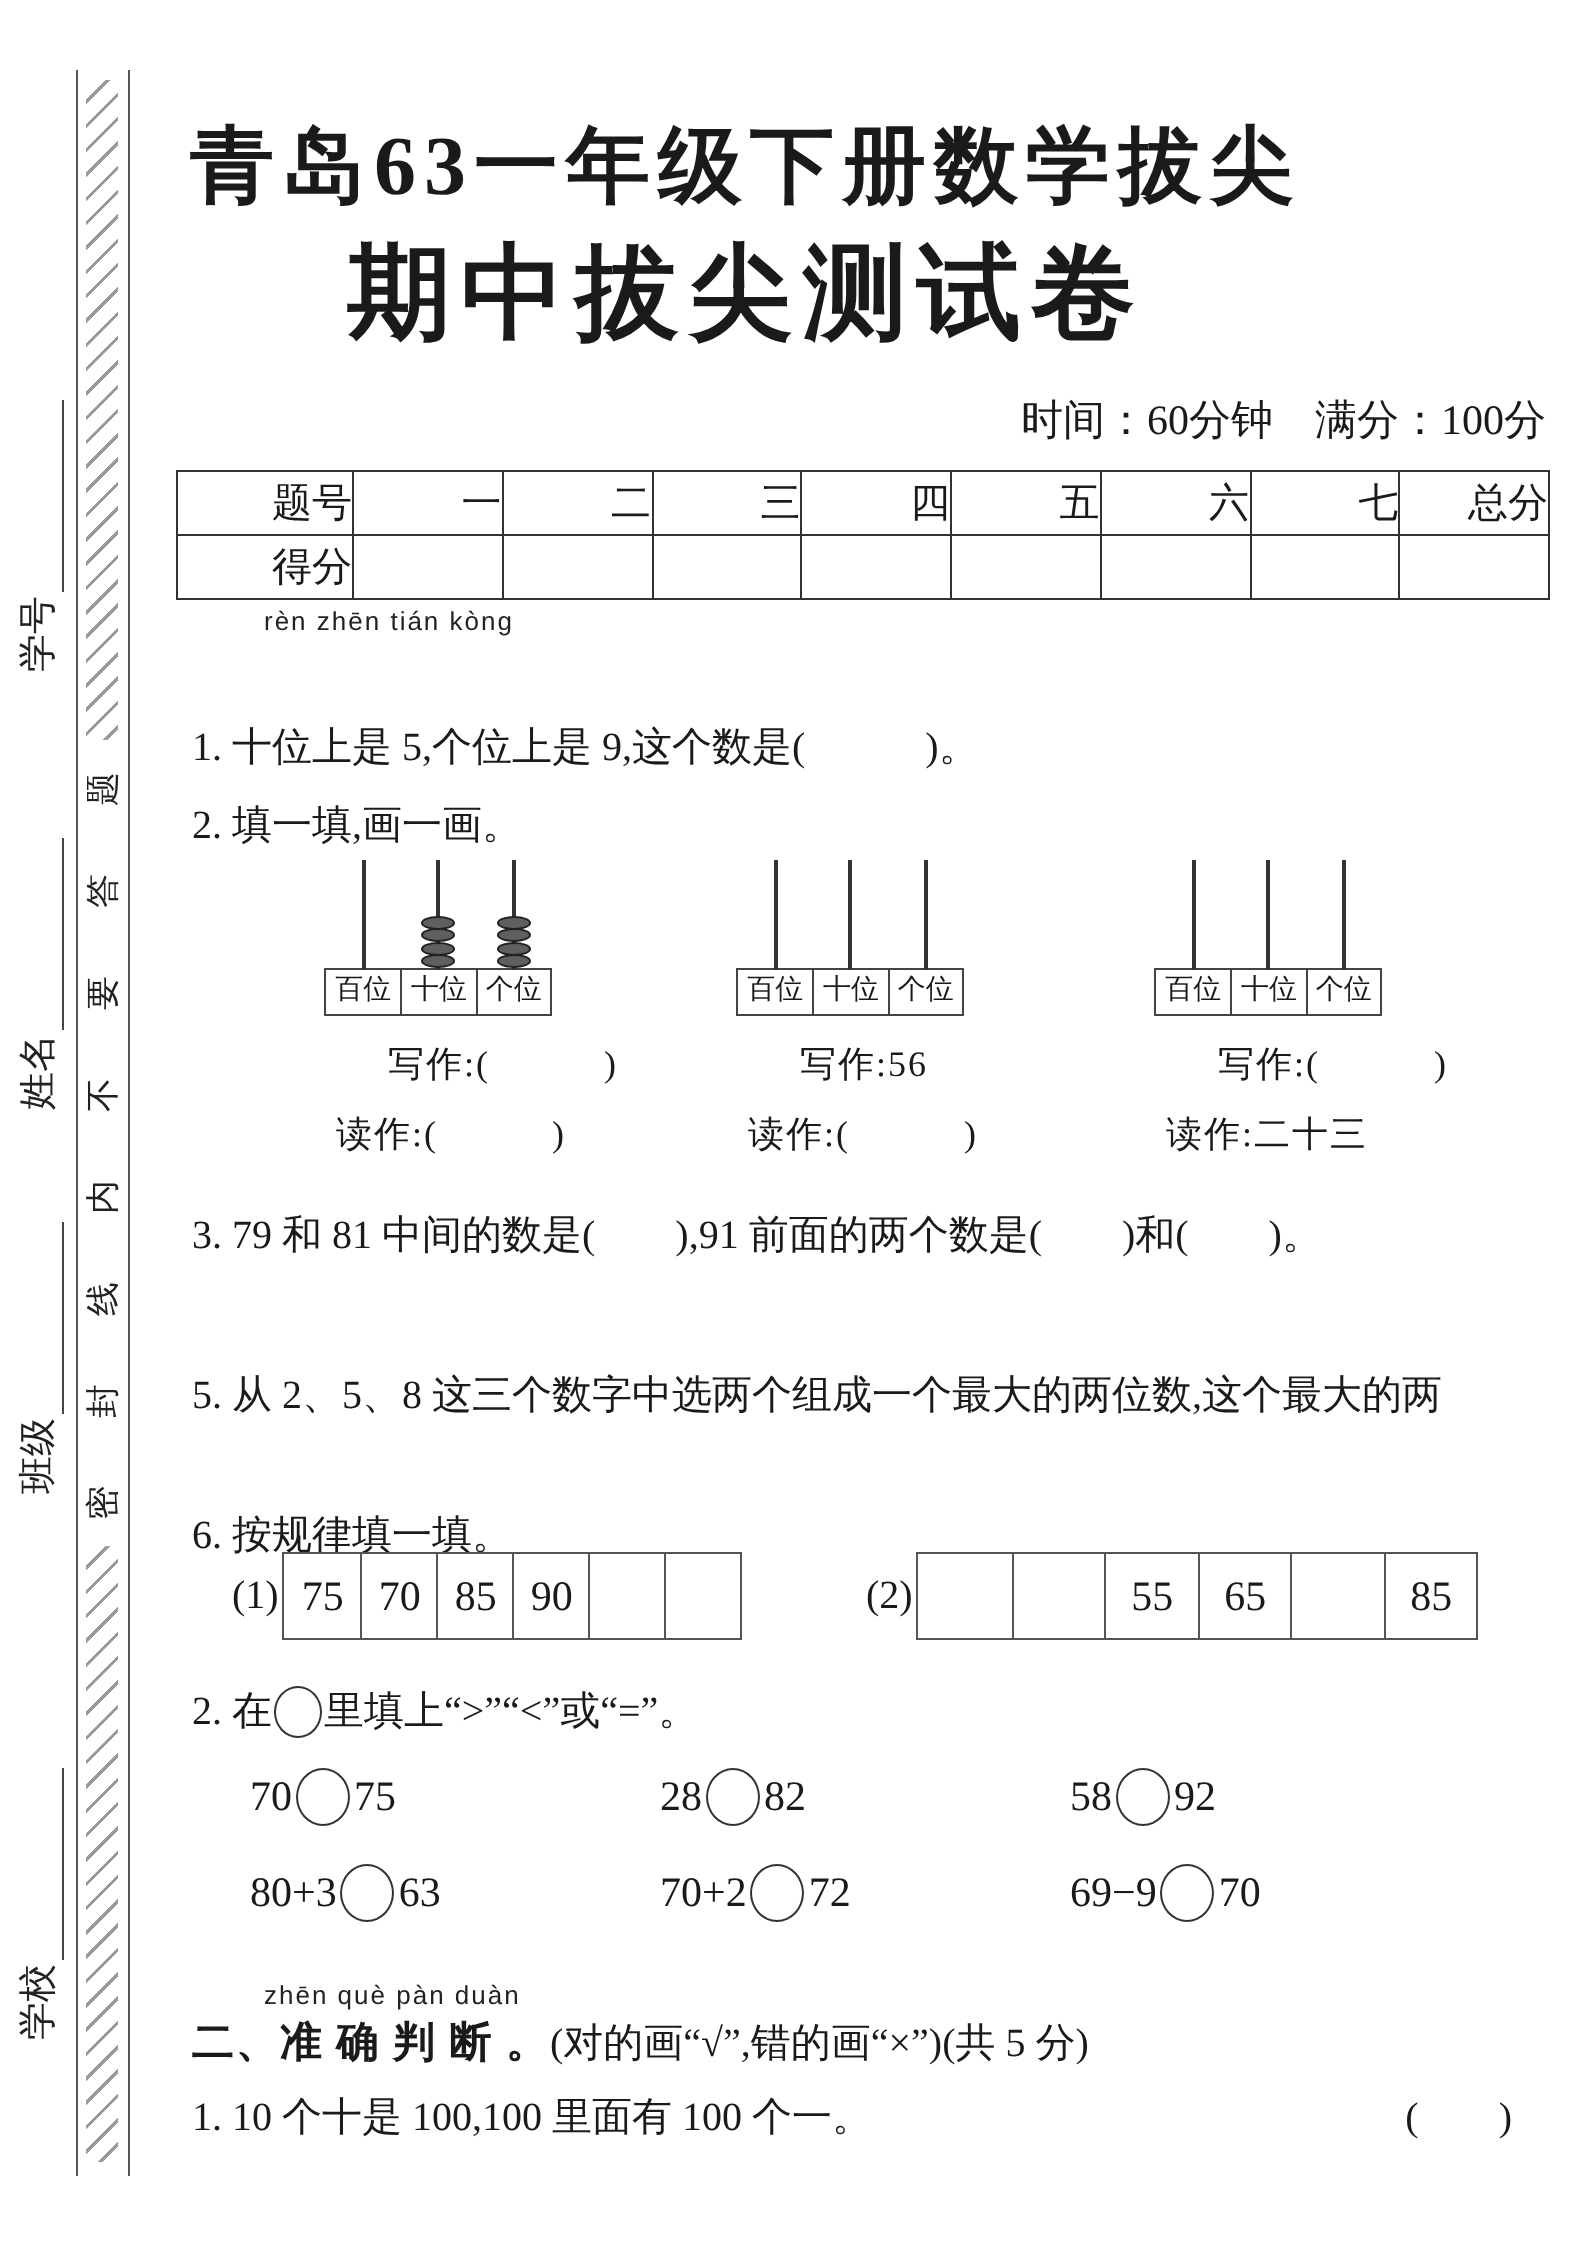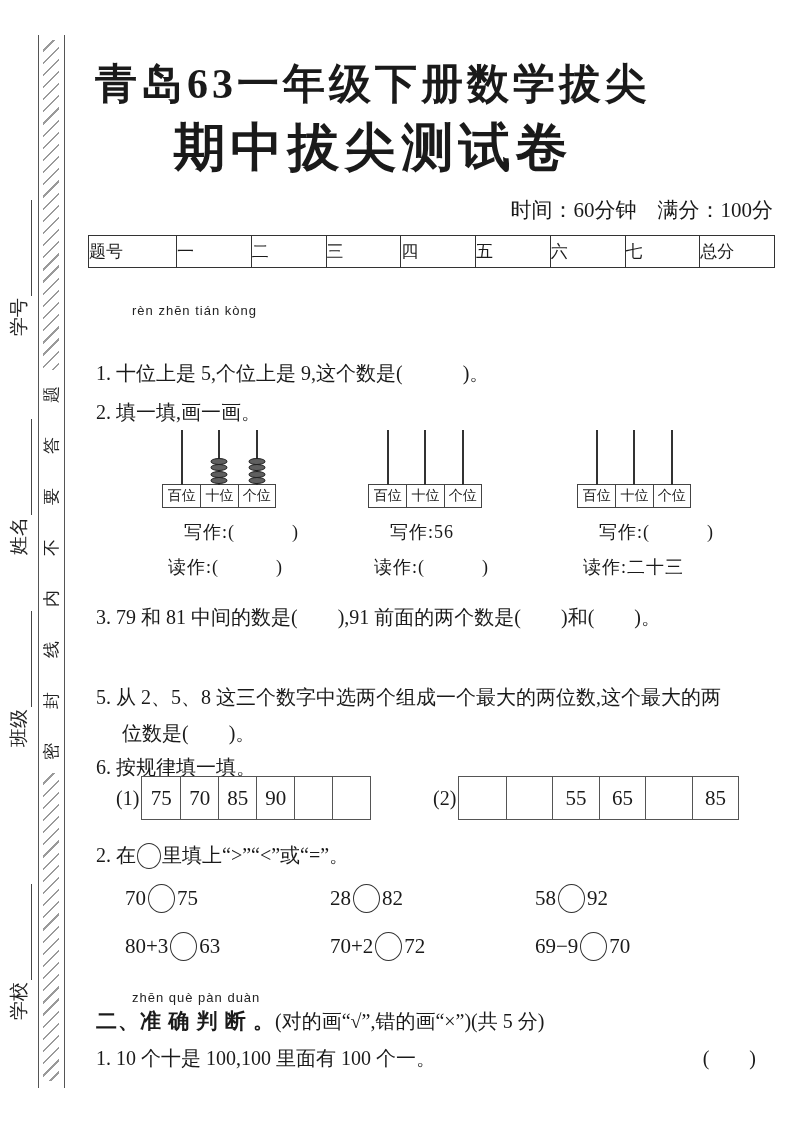--- a/index.html
+++ b/index.html
@@ -31,40 +31,40 @@
   
   .content { position:absolute; left:88px; top:0; width:687px; height:904px; }
   .abs { position:absolute; }
   .title-block { left:0; top:56px; width:570px; text-align:center; font-weight:bold; line-height:1.35; }
   .title-line1 { font-size:42px; letter-spacing:4px; white-space:nowrap; }
   .title-line2 { font-size:52px; letter-spacing:5px; white-space:nowrap; }
   .meta-line { top:196px; right:2px; font-size:21px; white-space:nowrap; }
   
   .score-table { left:0; top:235px; width:687px; border-collapse:collapse; table-layout:fixed; }
   .score-table td {
-    border:1.6px solid #333; height:32px; text-align:left;
-    font-size:17px; padding:0;
+    border:1.6px solid #333; height:32px; text-align:right;
+    font-size:20px; padding:0;
   }
   .score-table td.first { width:88px; }
   
   .pinyin { font-size:13px; color:#222; letter-spacing:1px; white-space:nowrap; font-family:"Liberation Sans","DejaVu Sans",sans-serif; }
   .sec-line { font-size:20px; white-space:nowrap; }
   .sec-line .sec-bold { font-weight:bold; font-size:21px; letter-spacing:1px; }
   .q-line { font-size:20px; white-space:nowrap; }
   
   .abacus-group { position:absolute; width:170px; }
   .rods { display:flex; margin-left:1px; }
   .rod-slot { position:relative; width:37.5px; height:54px; }
   .rod { position:absolute; left:50%; top:0; bottom:-1px; width:2px; margin-left:-1px; background:#333; }
   .beads { position:absolute; bottom:0; left:50%; transform:translateX(-50%); display:flex; flex-direction:column; align-items:center; }
   .bead { width:17px; height:7px; background:#5f5f5f; border:1px solid #222; border-radius:50%; margin-top:-0.5px; }
   .pv-box { display:flex; border:1.2px solid #444; width:114px; }
   .pv-cell { width:37.5px; height:22px; border-left:1.2px solid #444; text-align:center; font-size:14px; line-height:21px; }
   .pv-cell:first-child { border-left:none; }
-  .wr-line { font-size:18px; margin-top:12px; margin-left:22px; white-space:nowrap; letter-spacing:1px; }
+  .wr-line { font-size:18px; margin-top:12px; margin-left:32px; white-space:nowrap; letter-spacing:1px; }
   .rd-line { font-size:18px; margin-top:11px; margin-left:6px; white-space:nowrap; letter-spacing:1px; }
   
   .grid-row { display:flex; align-items:center; }
   .grid-tag { font-size:20px; margin-right:2px; }
   .num-grid { display:flex; border:1.5px solid #555; }
   .num-cell { height:42px; border-left:1.2px solid #555; display:flex; align-items:center; justify-content:center; font-size:21px; }
   .num-cell:first-child { border-left:none; }
   .g1 .num-cell { width:38px; }
   .g2 .num-cell { width:46.5px; }
   
@@ -124,20 +124,31 @@
         <td class="first">题号</td>
         <td>一</td>
         <td>二</td>
         <td>三</td>
         <td>四</td>
         <td>五</td>
         <td>六</td>
         <td>七</td>
         <td>总分</td>
       </tr>
+      <tr>
+        <td class="first">得分</td>
+        <td></td>
+        <td></td>
+        <td></td>
+        <td></td>
+        <td></td>
+        <td></td>
+        <td></td>
+        <td></td>
+      </tr>
     </tbody>
       </table>
 
     <div class="abs pinyin" style="left:44px; top:303px">rèn zhēn tián kòng</div>
 
     <div class="abs q-line" style="left:8px; top:360px">1. 十位上是 5,个位上是 9,这个数是(　　　)。</div>
     <div class="abs q-line" style="left:8px; top:399px">2. 填一填,画一画。</div>
 
     <div class="abacus-group" style="left:74px; top:430px">
       <div class="rods">
@@ -216,21 +227,20 @@
         <div class="pv-cell">百位</div>
         <div class="pv-cell">十位</div>
         <div class="pv-cell">个位</div>
       </div>
       <div class="wr-line">写作:(　　　)</div>
       <div class="rd-line">读作:二十三</div>
     </div>
 
     <div class="abs q-line" style="left:8px; top:604px">3. 79 和 81 中间的数是(　　),91 前面的两个数是(　　)和(　　)。</div>
     <div class="abs q-line" style="left:8px; top:684px">5. 从 2、5、8 这三个数字中选两个组成一个最大的两位数,这个最大的两</div>
-    <div class="abs q-line" style="left:34px; top:720px">位数是(　　)。</div>
     <div class="abs q-line" style="left:8px; top:754px">6. 按规律填一填。</div>
 
     <div class="abs grid-row" style="left:28px; top:776px">
       <span class="grid-tag">(1)</span>
       <div class="num-grid g1">
         <div class="num-cell">75</div>
         <div class="num-cell">70</div>
         <div class="num-cell">85</div>
         <div class="num-cell">90</div>
         <div class="num-cell"></div>

